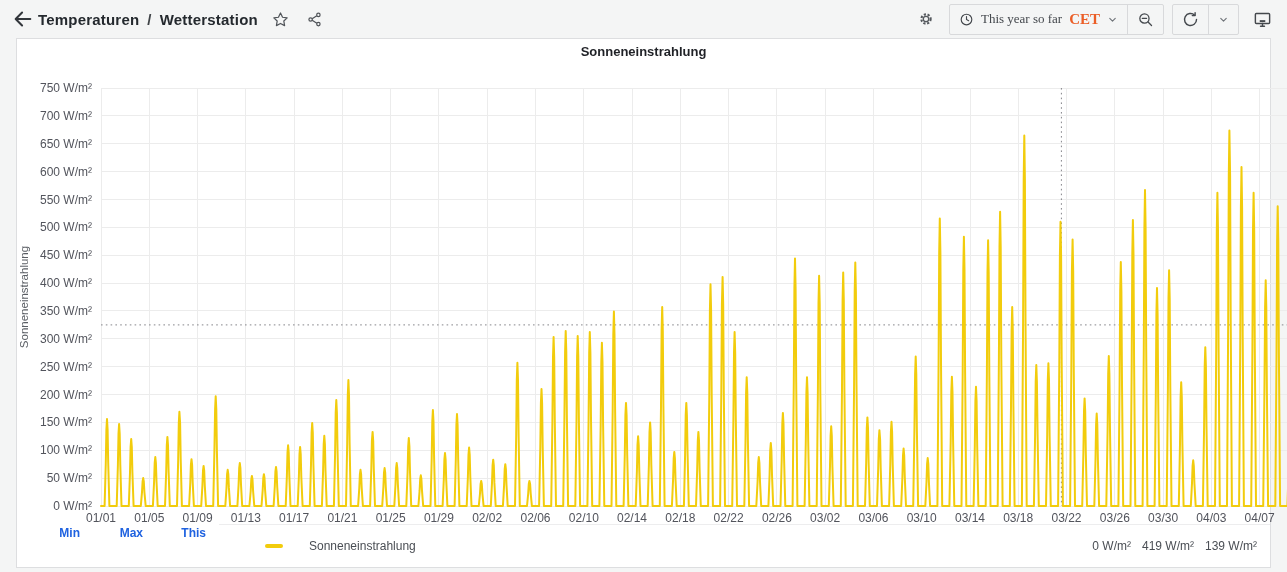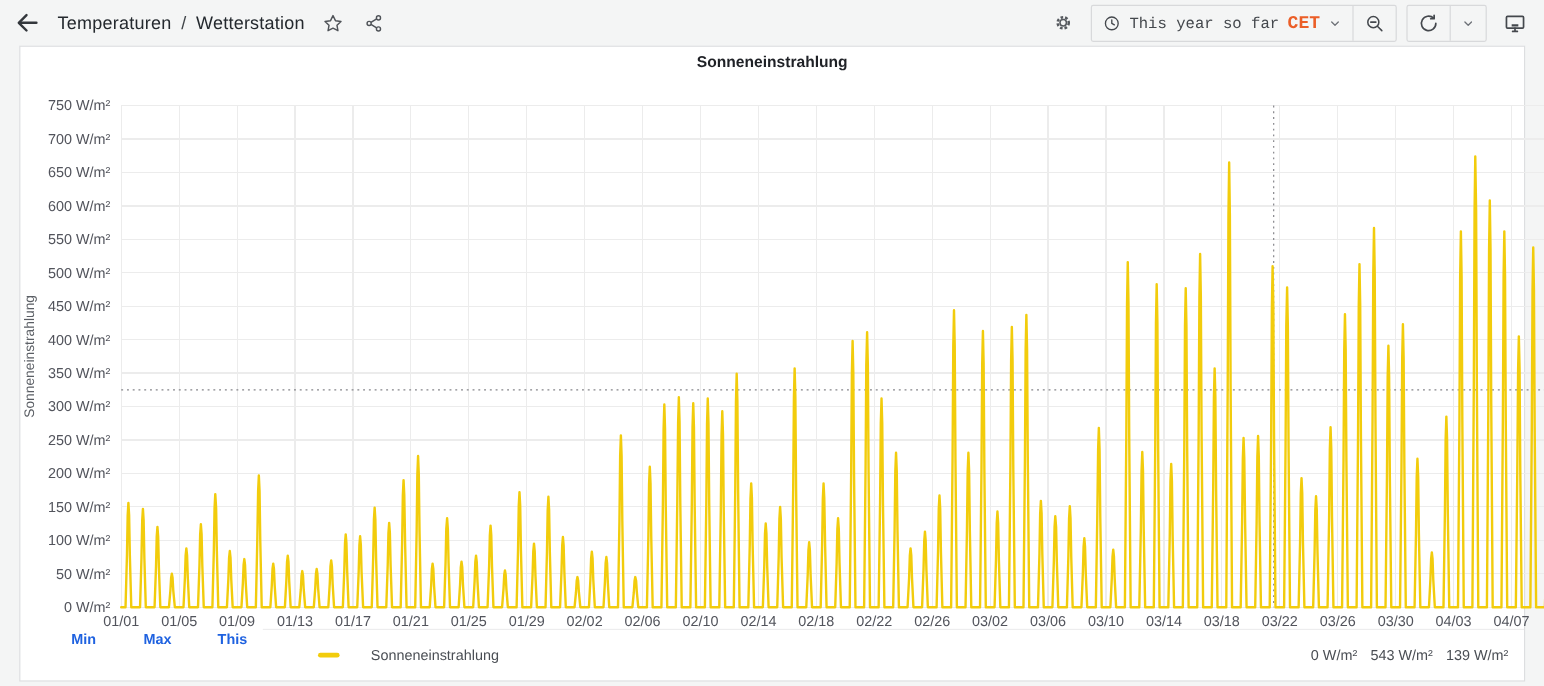--- a/index.html
+++ b/index.html
@@ -12,36 +12,36 @@
   
   .topnav {
     height: 38px; display: flex; align-items: center;
     padding: 0 10px 0 8px; background: var(--page_bg, #F4F5F5);
   }
   .navbtn {
     display: flex; align-items: center; justify-content: center;
     width: 30px; height: 30px; border: none; background: transparent;
     color: var(--icon, #55595E); cursor: pointer; border-radius: 2px;
   }
-  .crumbs { display: flex; align-items: baseline; gap: 6px; margin-left: 10px; }
+  .crumbs { display: flex; align-items: baseline; gap: 6px; margin-left: 0; font-weight: bold; }
   .crumbs .folder, .crumbs .sep, .crumbs .dash {
     font-size: 15px; color: var(--title_text, #24292E); letter-spacing: .2px;
   }
   .crumbs .sep { margin: 0 2px; color: #3f4347; }
   .crumb-icons { display: flex; align-items: center; margin-left: 8px; gap: 4px; }
   .spacer { flex: 1; }
   .toolbar { display: flex; align-items: center; gap: 8px; }
   .btn-group {
     display: flex; align-items: stretch; height: 31px;
     border: 1px solid #D8D9DB; border-radius: 2px; background: transparent;
   }
   .btn-group .gbtn {
     display: flex; align-items: center; gap: 7px; padding: 0 9px;
     background: transparent; border: none; cursor: pointer;
-    color: #44484D; font-size: 13px; font-family: Liberation Mono, monospace;
+    color: #44484D; font-size: 13px; font-family: Liberation Serif, serif;
   }
   .btn-group .gbtn + .gbtn { border-left: 1px solid #D8D9DB; }
   .tzlabel { font-size: 15px; color: var(--timezone_orange, #EB5E27); font-weight: 700; }
   .caret svg { display: block; }
   
   .panel {
     margin: 0 16px; height: 530px; background: var(--panel_bg, #fff);
     border: 1px solid var(--border, #DDDEE0); display: flex; flex-direction: column;
   }
   .panel-header {
@@ -284,17 +284,17 @@
       <div class="spacer"></div>
       <span class="stat-col">Min</span>
       <span class="stat-col">Max</span>
       <span class="stat-col">This</span>
     </div>
     <div class="series-row">
       <span class="swatch"></span>
       <span class="series-name">Sonneneinstrahlung</span>
       <div class="spacer"></div>
       <span class="stat-col">0 W/m²</span>
-      <span class="stat-col">543 W/m²</span>
+      <span class="stat-col">419 W/m²</span>
       <span class="stat-col">139 W/m²</span>
     </div>
   </div>
 </div>
 
 </body></html>

